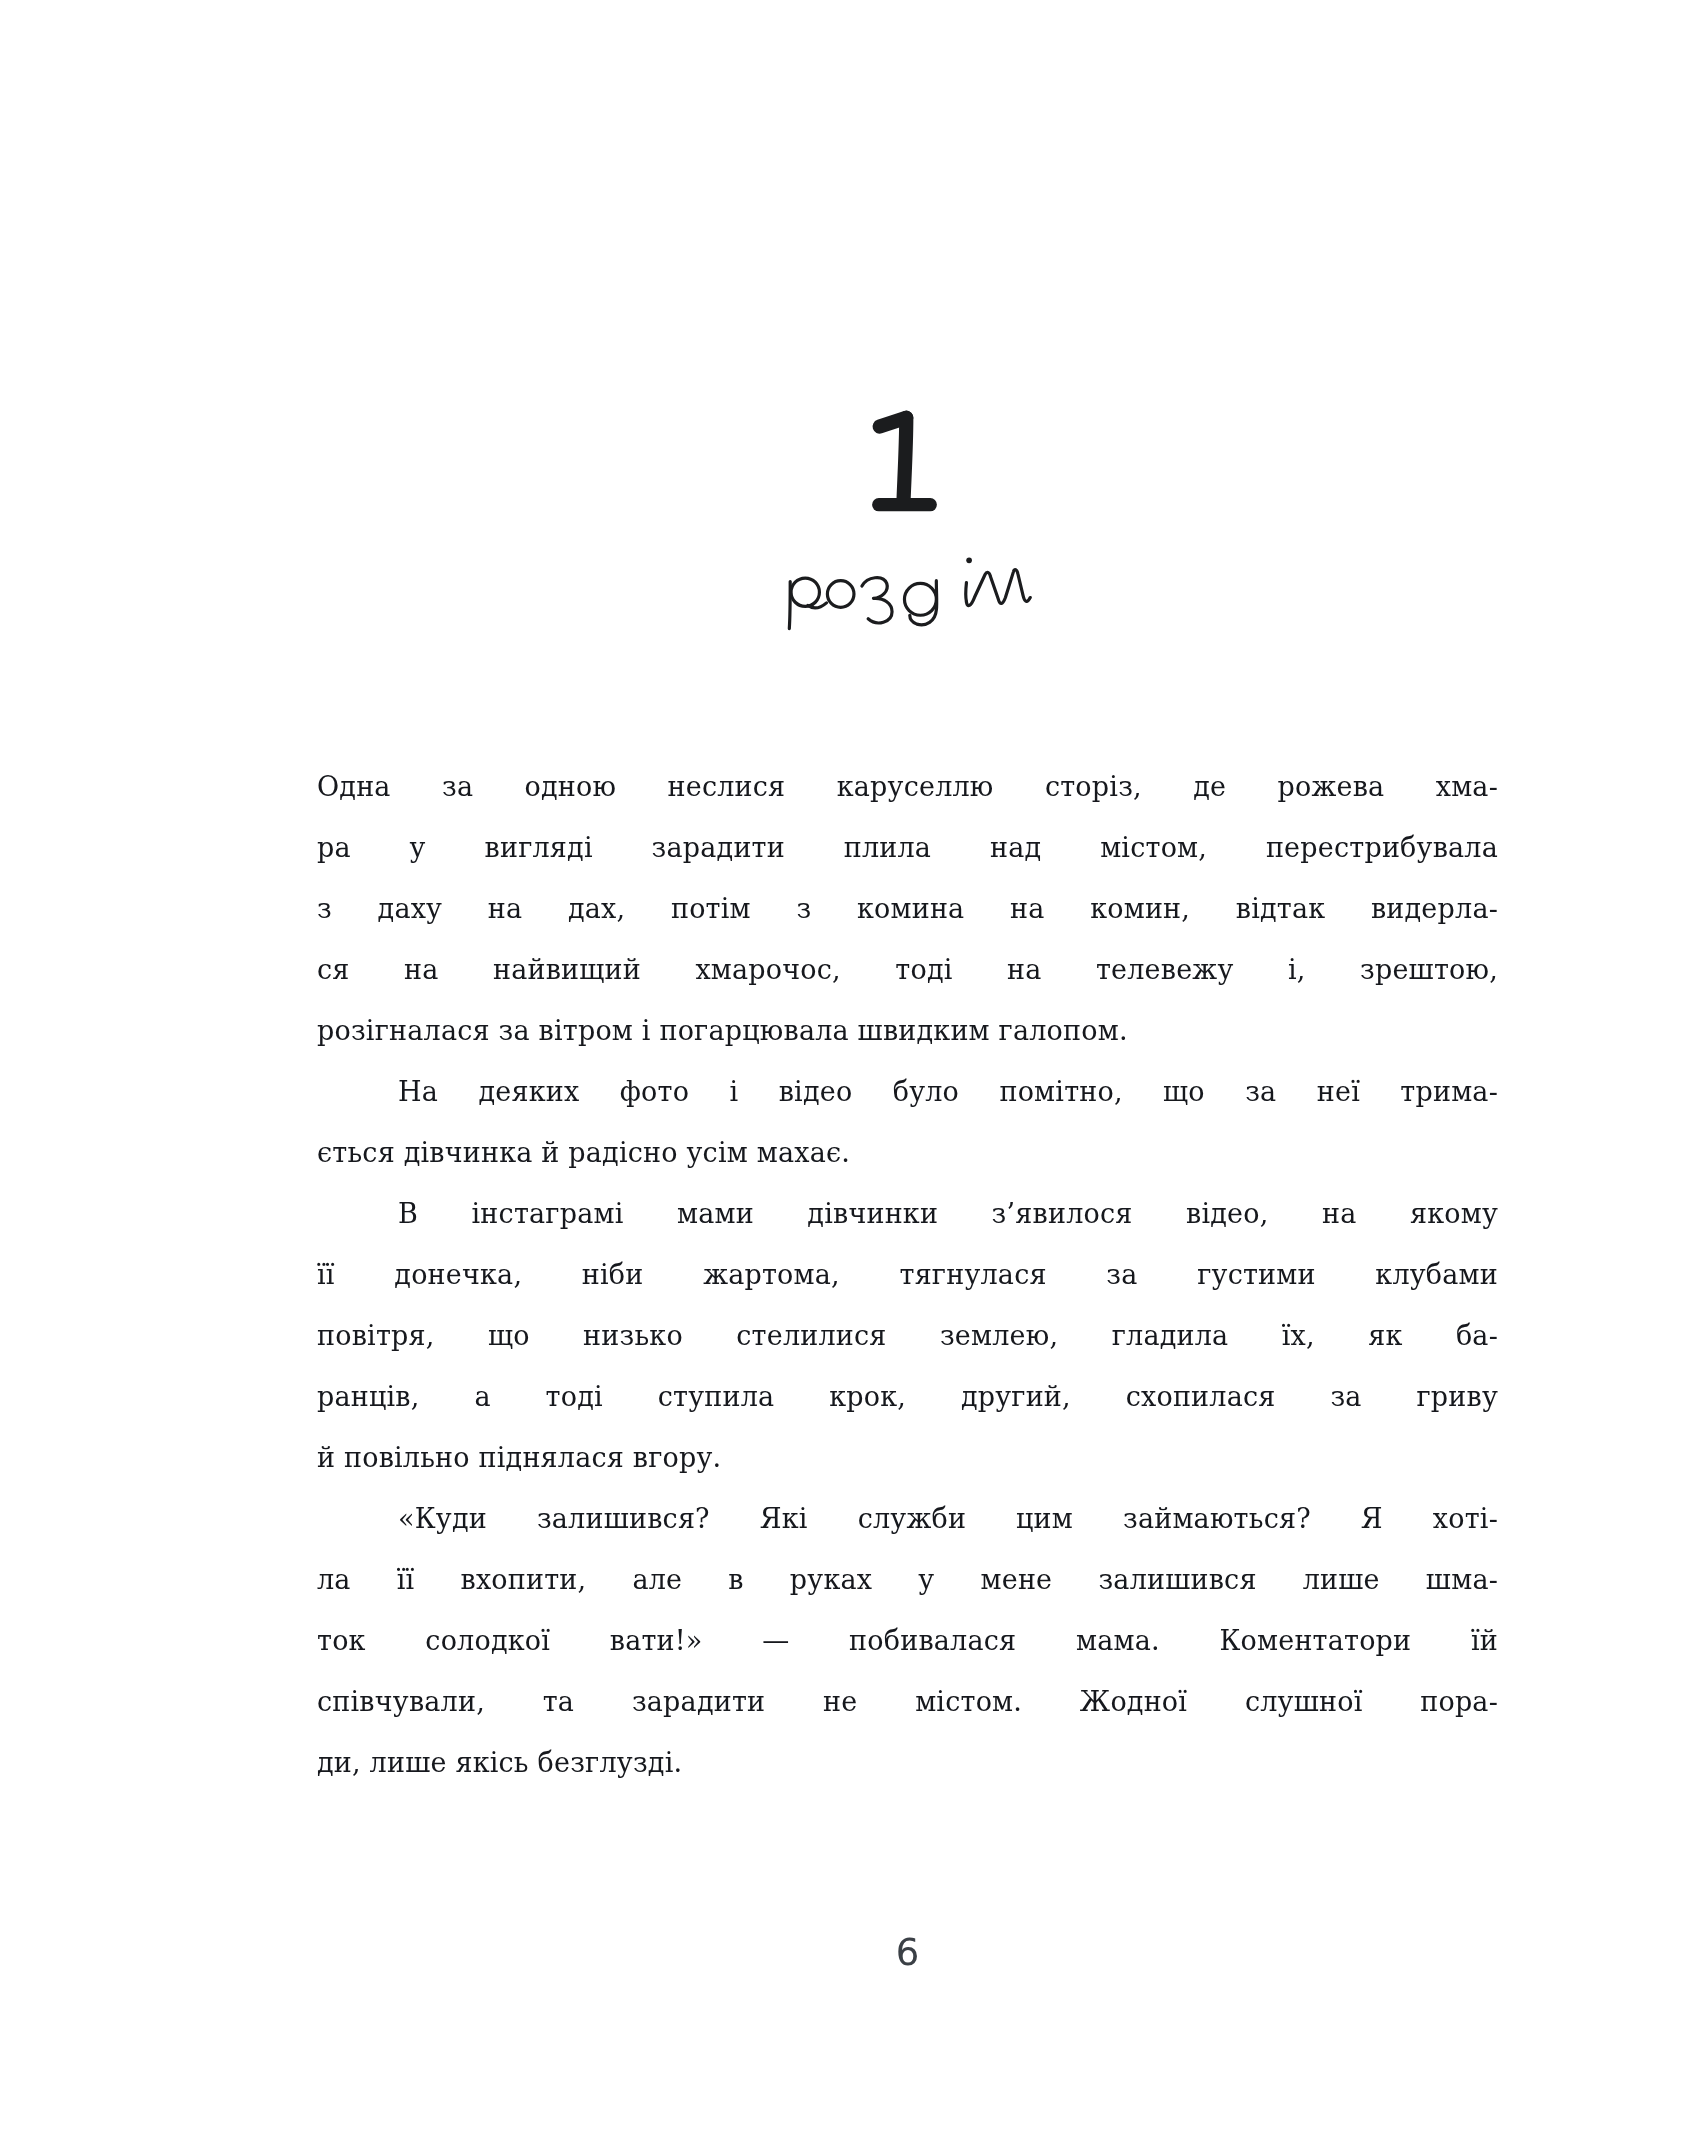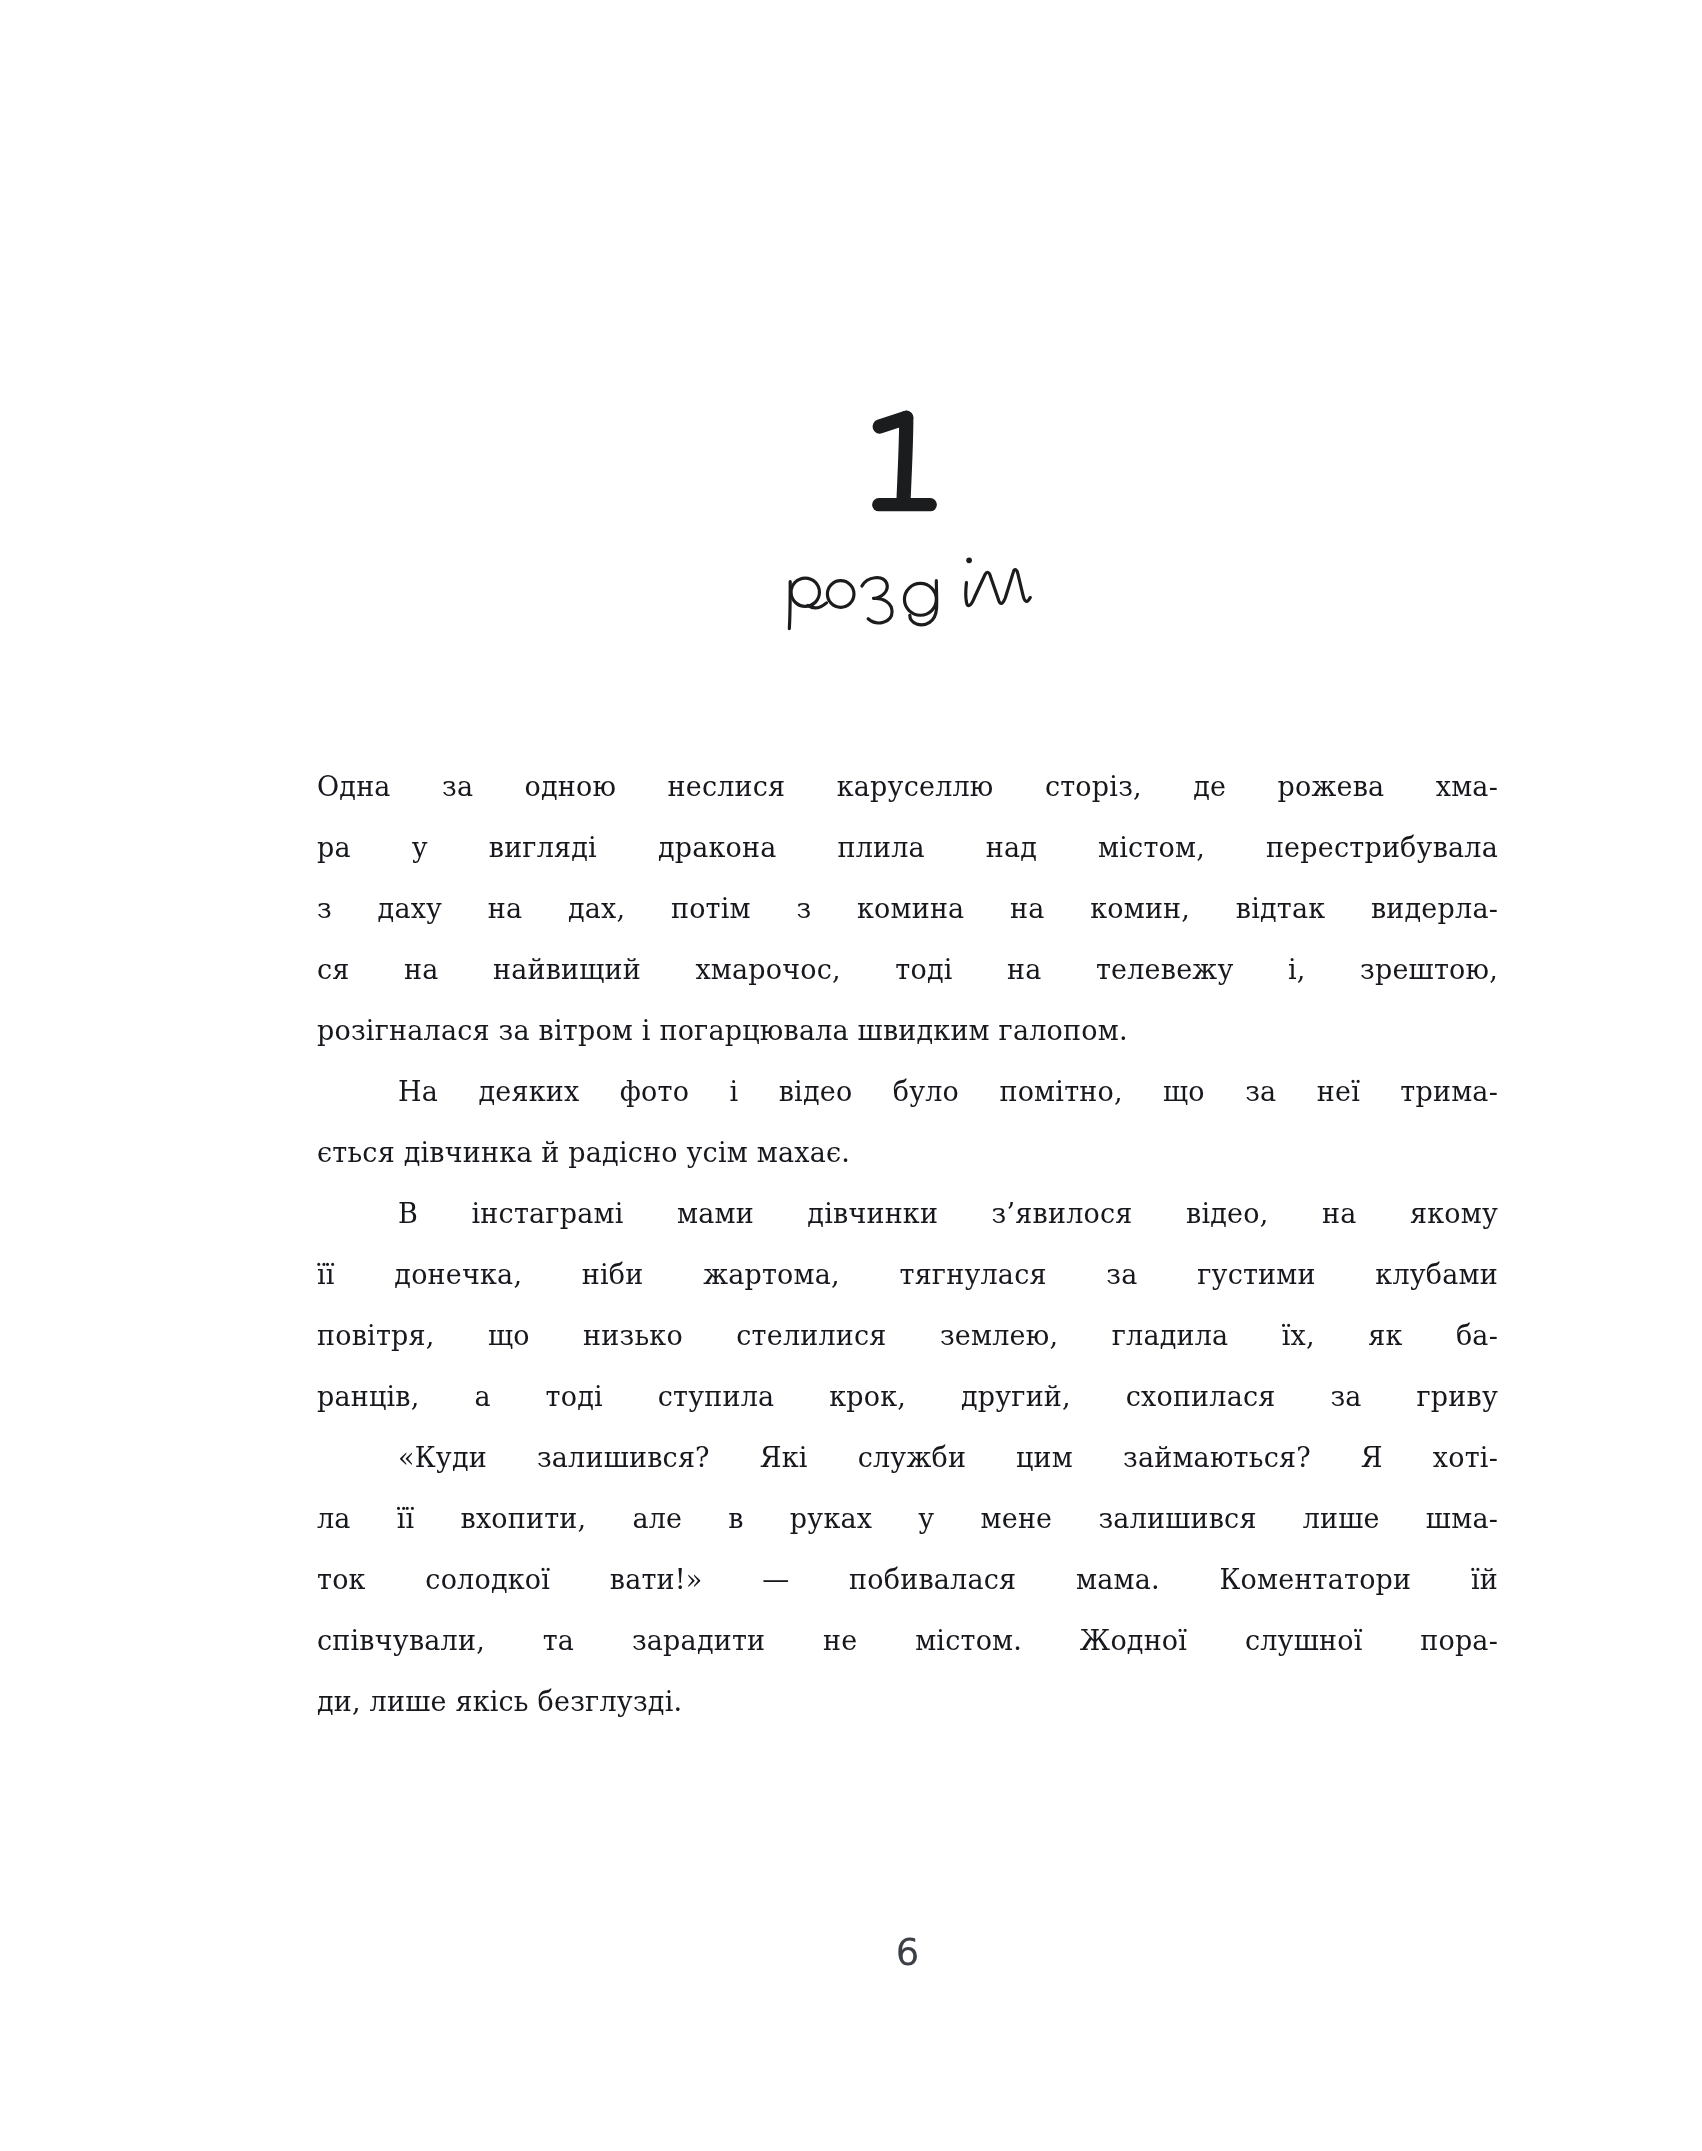--- a/index.html
+++ b/index.html
@@ -99,30 +99,31 @@
     <path class="hand-stroke" stroke-width="3.6" d="M172,31 C172,45 173,58 172,64 C171,77 160,83 150,80 C145,78 142,74 142,70"></path>
 
     <path class="hand-stroke" stroke-width="3.6" d="M206,33 C205,42 205,50 206,55"></path>
     <circle cx="209" cy="8" r="3.2" fill="#1b1c1e"></circle>
 
     <path class="hand-stroke" stroke-width="3.6" d="M206,55 C207,62 211,60 215,50 L227,24 C229,20 232,21 233,26 L242,52 C244,59 247,58 250,50 L259,21 C260,17 263,18 264,23 L270,48 C272,56 275,56 278,50"></path>
   </svg>
 
   <div id="body-text">
       <div class="line">Одна за одною неслися каруселлю сторіз, де рожева хма-</div>
-      <div class="line">ра у вигляді дракона плила над містом, перестрибувала</div>
+      <div class="line">ра у вигляді зарадити плила над містом, перестрибувала</div>
       <div class="line">з даху на дах, потім з комина на комин, відтак видерла-</div>
       <div class="line">ся на найвищий хмарочос, тоді на телевежу і, зрештою,</div>
       <div class="line last">розігналася за вітром і погарцювала швидким галопом.</div>
       <div class="line indent">На деяких фото і відео було помітно, що за неї трима-</div>
       <div class="line last">ється дівчинка й радісно усім махає.</div>
       <div class="line indent">В інстаграмі мами дівчинки з’явилося відео, на якому</div>
       <div class="line">її донечка, ніби жартома, тягнулася за густими клубами</div>
       <div class="line">повітря, що низько стелилися землею, гладила їх, як ба-</div>
       <div class="line">ранців, а тоді ступила крок, другий, схопилася за гриву</div>
+      <div class="line last">й повільно піднялася вгору.</div>
       <div class="line indent">«Куди залишився? Які служби цим займаються? Я хоті-</div>
       <div class="line">ла її вхопити, але в руках у мене залишився лише шма-</div>
       <div class="line">ток солодкої вати!» — побивалася мама. Коментатори їй</div>
       <div class="line">співчували, та зарадити не містом. Жодної слушної пора-</div>
       <div class="line last">ди, лише якісь безглузді.</div>
     </div>
 
   <div id="page-number">6</div>
 
 </div>

